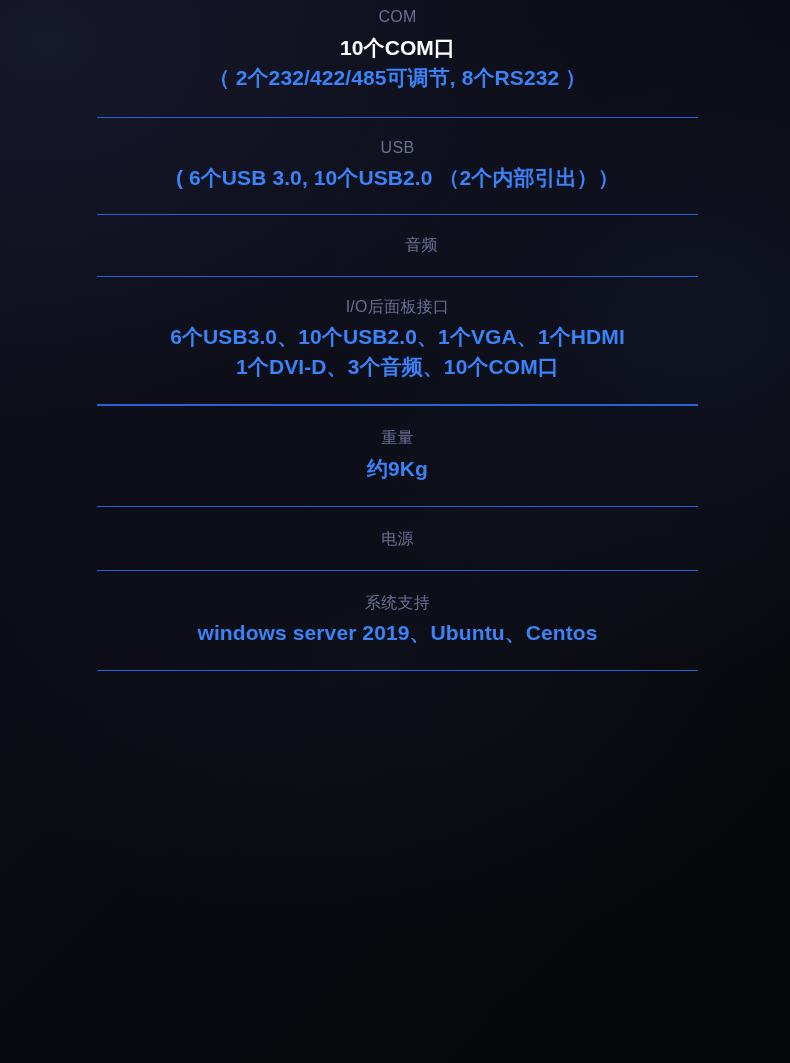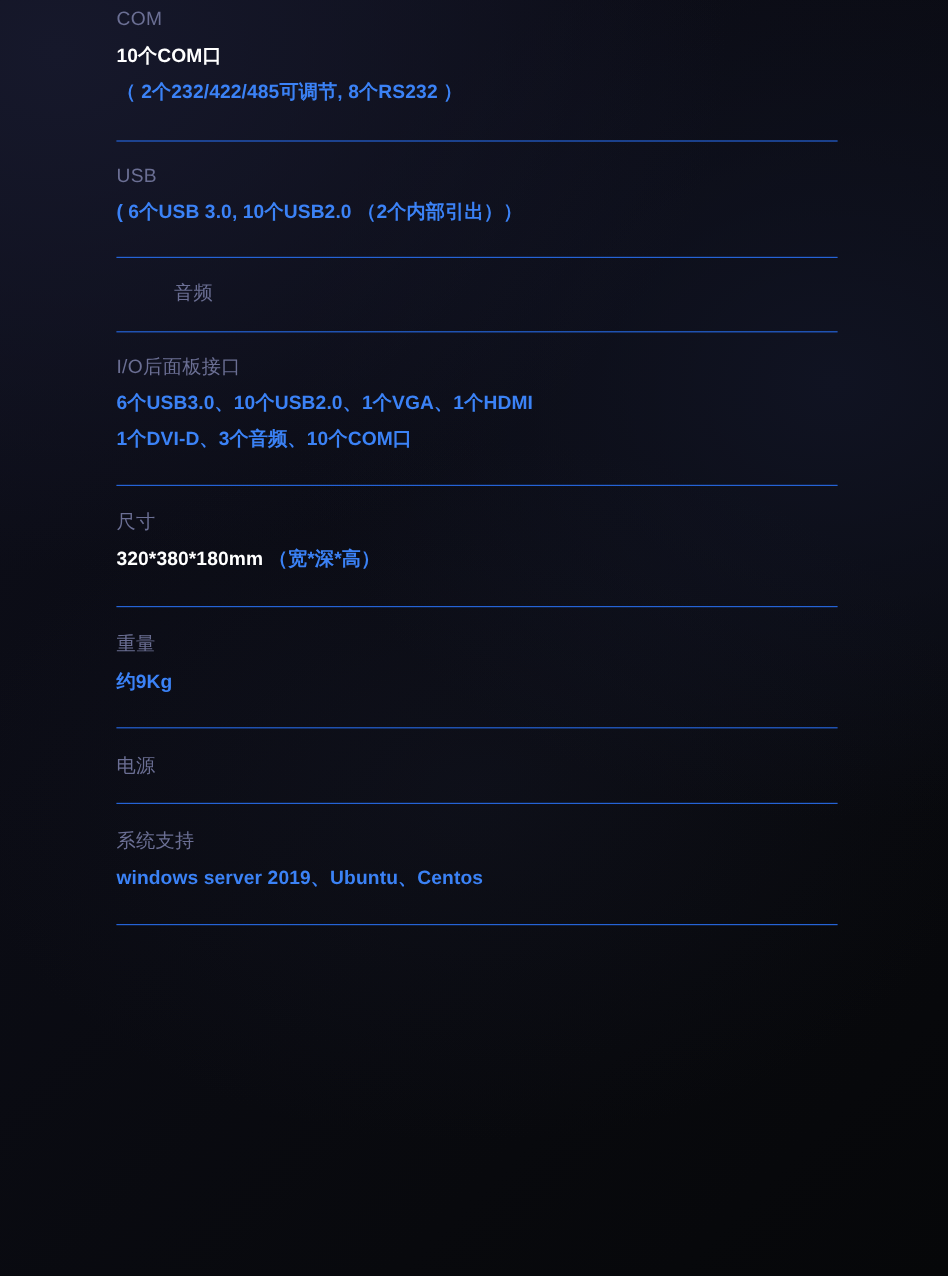--- a/index.html
+++ b/index.html
@@ -10,20 +10,21 @@
   #page {
     position: relative;
     width: 790px;
     height: 1063px;
     overflow: hidden;
     background:
       radial-gradient(ellipse 900px 700px at 6% 4%, #16182b 0%, rgba(22,24,43,0) 62%),
       radial-gradient(ellipse 700px 560px at 88% 30%, #101322 0%, rgba(16,19,34,0) 65%),
       linear-gradient(135deg, #0e0f1c 0%, #0b0c15 35%, #08090d 75%, #060709 100%);
     font-family: "Liberation Sans", "DejaVu Sans", sans-serif;
+    text-align: center;
     -webkit-font-smoothing: antialiased;
   }
   
   #page::after {
     content: "";
     position: absolute;
     inset: 0;
     pointer-events: none;
     background:
       radial-gradient(ellipse 620px 420px at 50% 62%, rgba(30,34,56,0.22) 0%, rgba(0,0,0,0) 70%);
@@ -44,21 +45,21 @@
     font-size: 16px;
     font-weight: 400;
     letter-spacing: 0.3px;
     line-height: 1.1;
     white-space: pre;
   }
   .spec-lines {
     margin-top: 7px;
   }
   .spec-line {
-    font-size: 16px;
+    font-size: 21px;
     font-weight: 700;
     line-height: 30px;
     white-space: pre;
     letter-spacing: 0.1px;
   }
   .spec-line.white { color: #ffffff; }
   .spec-line.blue  { color: #3b82f6; }
   .divider {
     height: 0;
     border-top: 1.6px solid #2563d6;
@@ -105,26 +106,20 @@
 
     <div class="spec-row r3">
       <div class="spec-label">I/O后面板接口</div>
       <div class="spec-lines">
         <div class="spec-line blue">6个USB3.0、10个USB2.0、1个VGA、1个HDMI</div>
         <div class="spec-line blue">1个DVI-D、3个音频、10个COM口</div>
       </div>
     </div>
     <div class="divider"></div>
 
-    <div class="spec-row r4">
-      <div class="spec-label">尺寸</div>
-      <div class="spec-lines">
-        <div class="spec-line white"><span>320*380*180mm </span><span class="blue" style="color:#3b82f6">（宽*深*高）</span></div>
-      </div>
-    </div>
     <div class="divider"></div>
 
     <div class="spec-row r5">
       <div class="spec-label">重量</div>
       <div class="spec-lines">
         <div class="spec-line blue">约9Kg</div>
       </div>
     </div>
     <div class="divider"></div>
 

